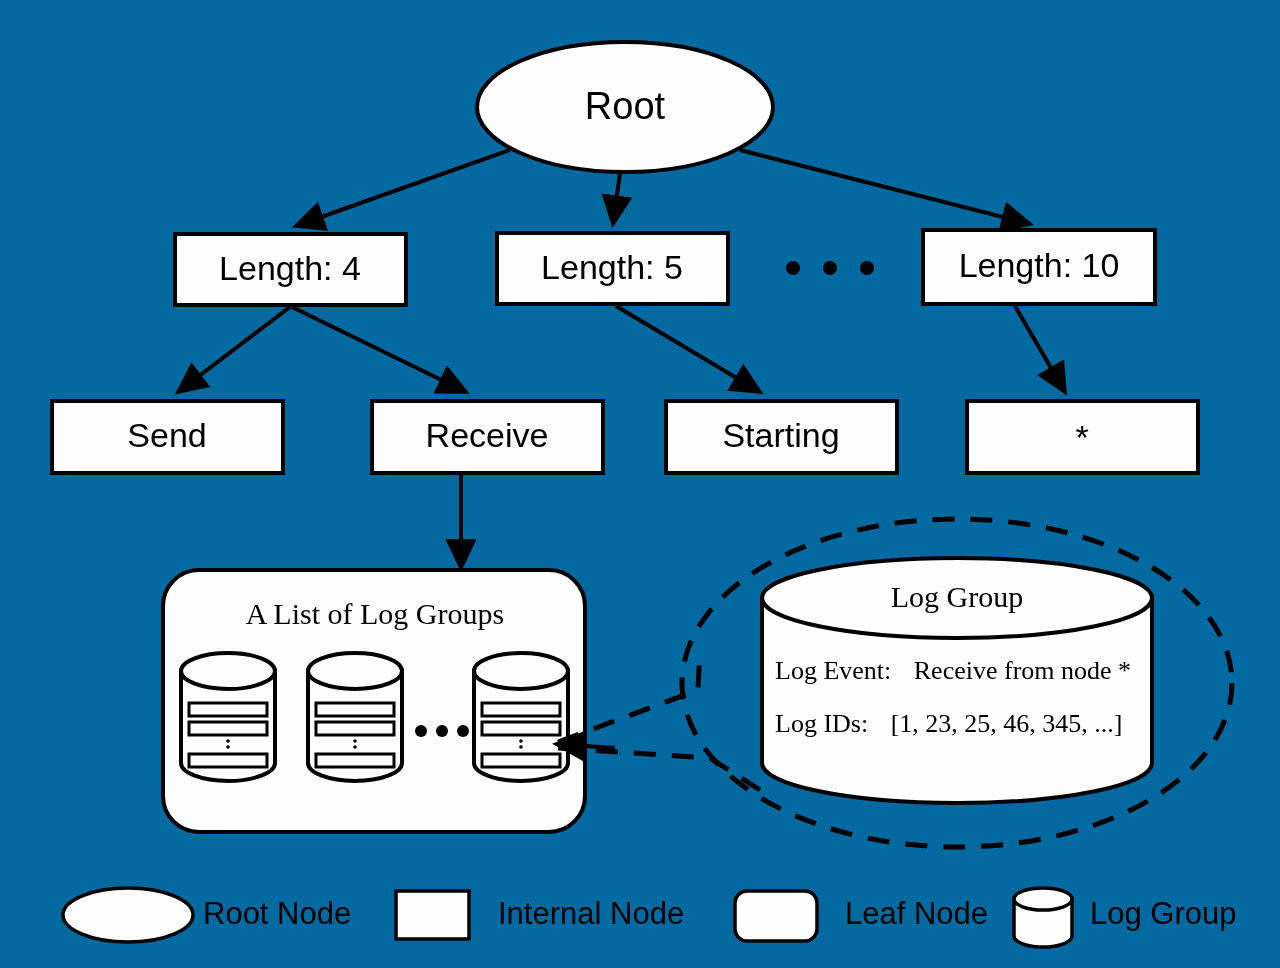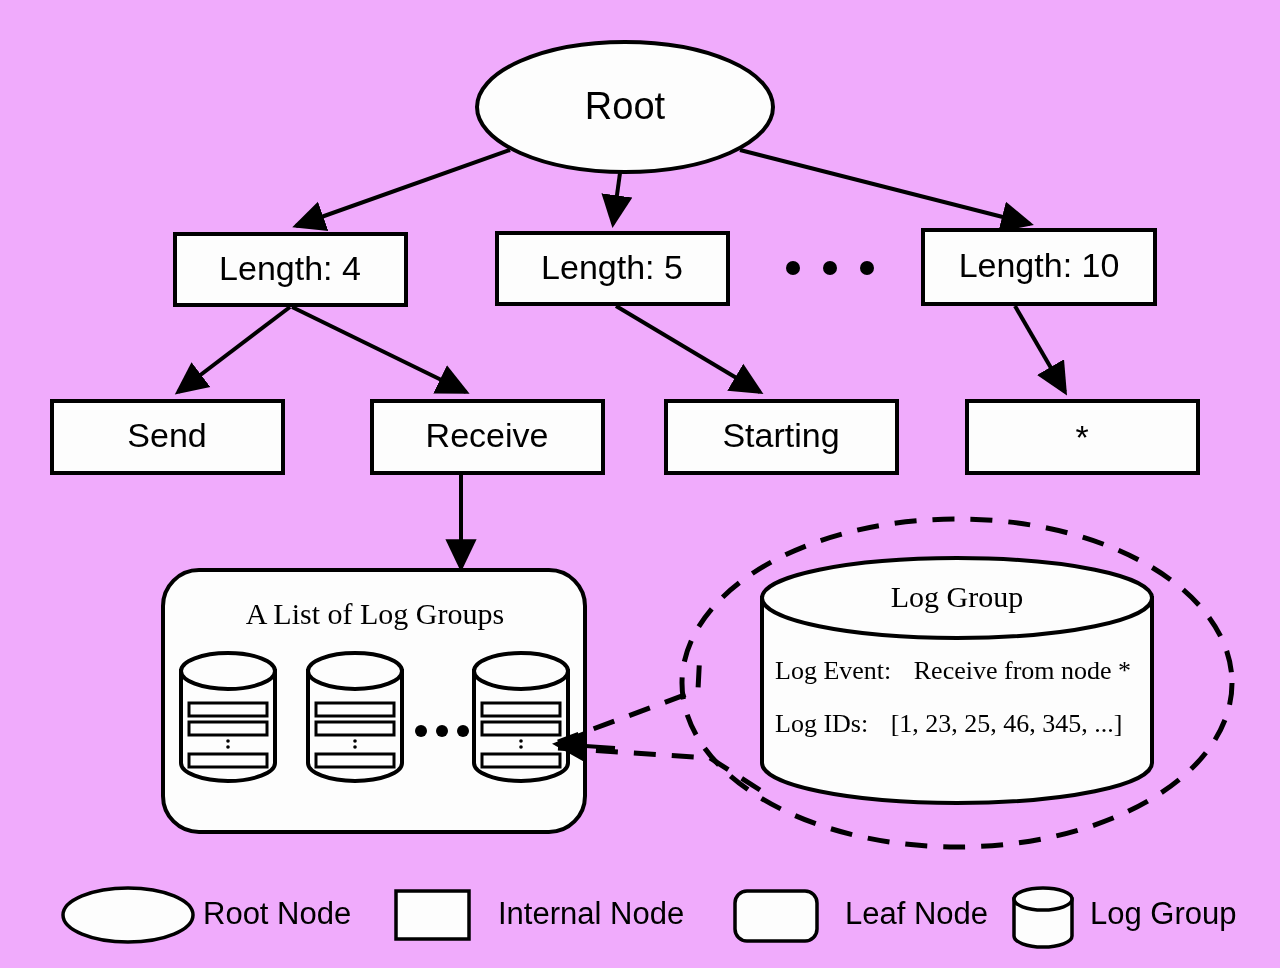--- a/index.html
+++ b/index.html
@@ -4,21 +4,21 @@
 <style>
   html, body {
     margin: 0;
     padding: 0;
     background: #ffffff;
   }
   #page {
     position: relative;
     width: 1280px;
     height: 968px;
-    background: #f0abfc;
+    background: #0369a1;
     overflow: hidden;
     font-family: "Liberation Sans", sans-serif;
   }
   #diagram {
     position: absolute;
     left: 0;
     top: 0;
     width: 1280px;
     height: 968px;
   }

